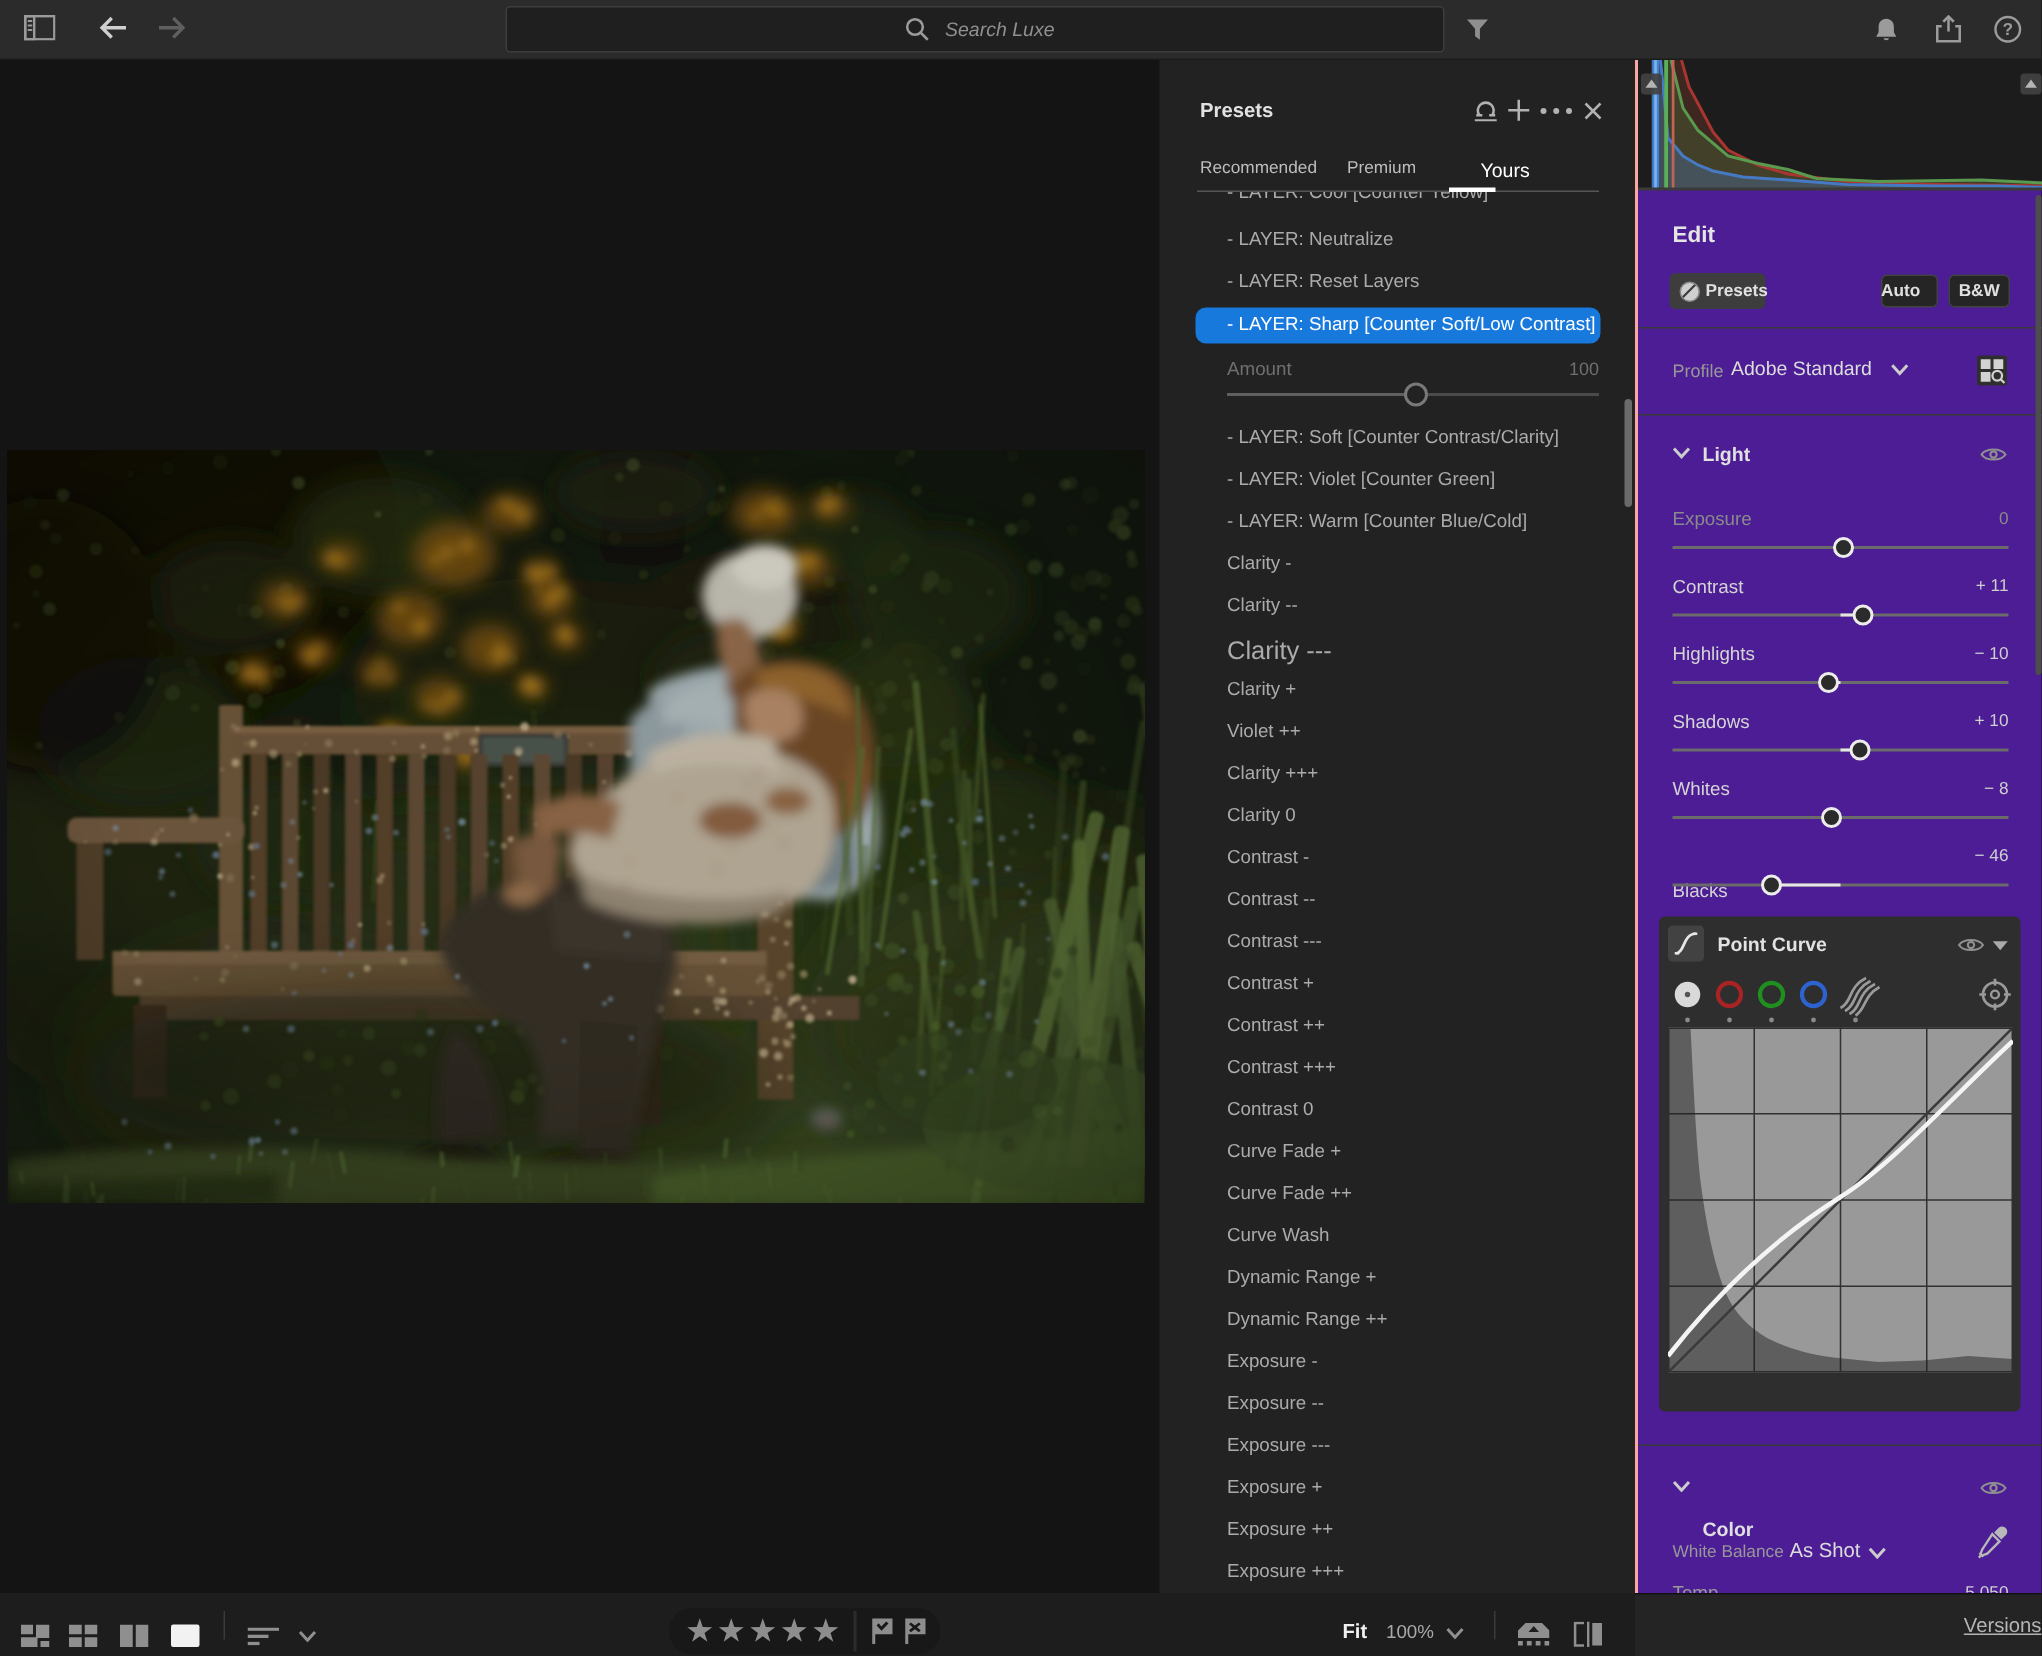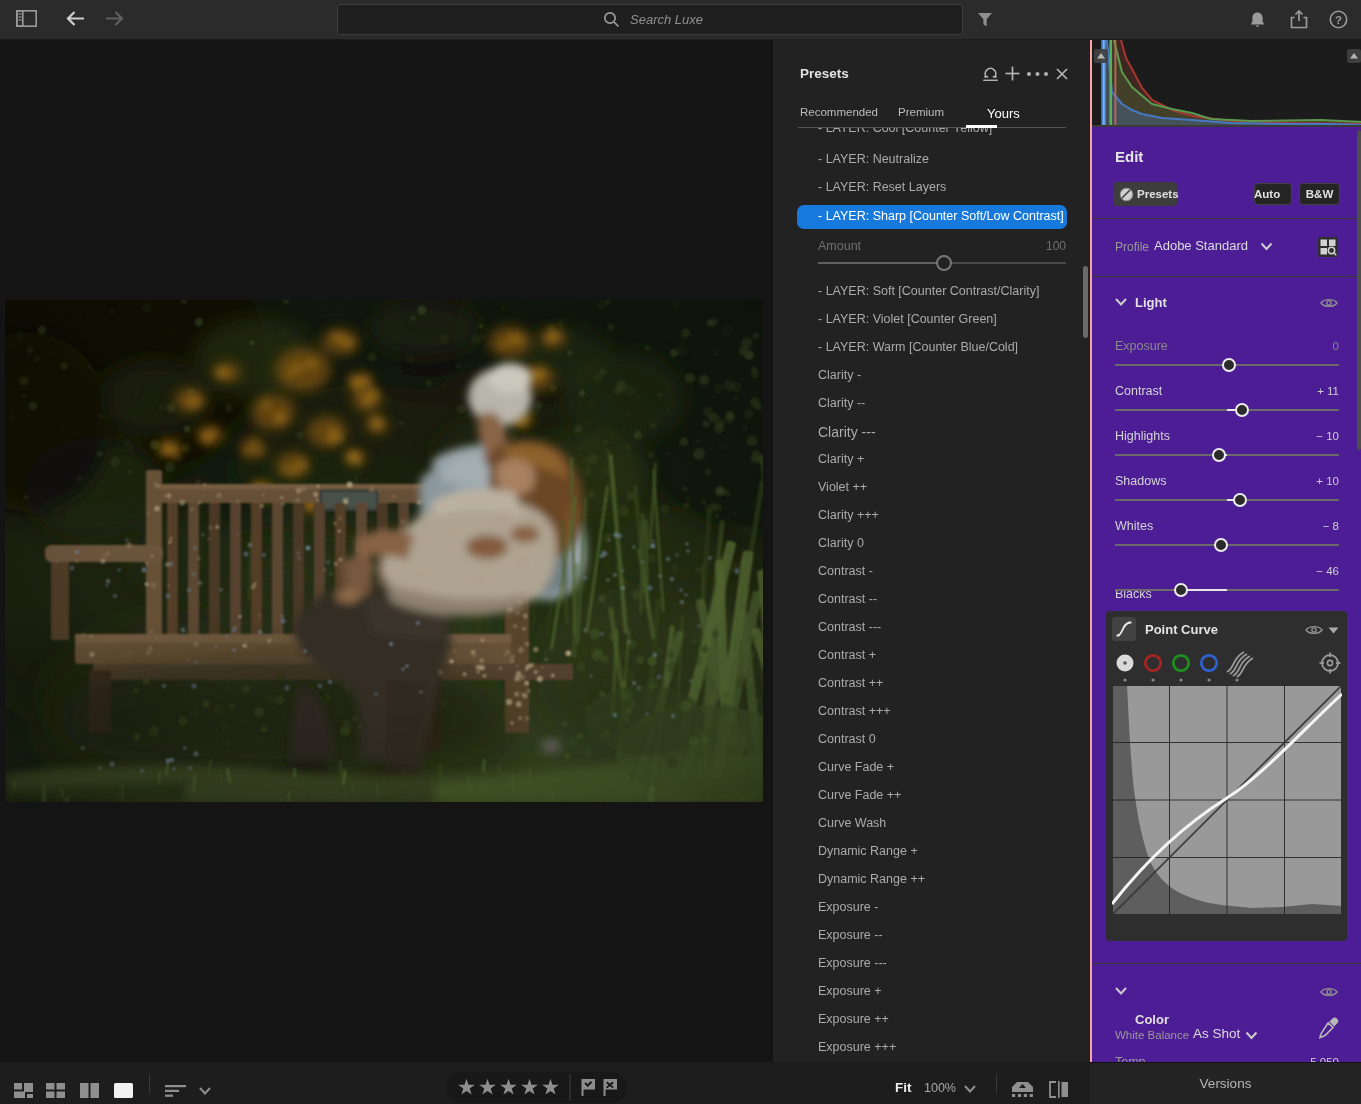--- a/index.html
+++ b/index.html
@@ -1052,21 +1052,21 @@
 <div class="t" style="left:45px;top:111px;font-size:12.5px;color:#6f6f6f;">Amount</div>
 <div class="t" style="left:213px;top:111px;width:80px;text-align:right;font-size:12px;color:#6f6f6f;">100</div>
 <div class="abs" style="left:45px;top:134px;width:248px;height:2px;background:#4a4a4a;"></div>
 <div class="abs" style="left:45px;top:134px;width:126px;height:2px;background:#5f5f5f;"></div>
 <div class="abs" style="left:163px;top:127px;width:16px;height:16px;border:2px solid #787878;border-radius:50%;background:#222;"></div>
 <div class="t" style="left:45px;top:156px;font-size:12.5px;color:#ababab;">- LAYER: Soft [Counter Contrast/Clarity]</div>
 <div class="t" style="left:45px;top:184px;font-size:12.5px;color:#ababab;">- LAYER: Violet [Counter Green]</div>
 <div class="t" style="left:45px;top:212px;font-size:12.5px;color:#ababab;">- LAYER: Warm [Counter Blue/Cold]</div>
 <div class="t" style="left:45px;top:240px;font-size:12.5px;color:#ababab;">Clarity -</div>
 <div class="t" style="left:45px;top:268px;font-size:12.5px;color:#ababab;">Clarity --</div>
-<div class="t" style="left:45px;top:296px;font-size:14px;color:#ababab;text-align:right;">Clarity ---</div>
+<div class="t" style="left:45px;top:296px;font-size:17px;color:#ababab;text-align:right;">Clarity ---</div>
 <div class="t" style="left:45px;top:324px;font-size:12.5px;color:#ababab;">Clarity +</div>
 <div class="t" style="left:45px;top:352px;font-size:12.5px;color:#ababab;">Violet ++</div>
 <div class="t" style="left:45px;top:380px;font-size:12.5px;color:#ababab;">Clarity +++</div>
 <div class="t" style="left:45px;top:408px;font-size:12.5px;color:#ababab;">Clarity 0</div>
 <div class="t" style="left:45px;top:436px;font-size:12.5px;color:#ababab;">Contrast -</div>
 <div class="t" style="left:45px;top:464px;font-size:12.5px;color:#ababab;">Contrast --</div>
 <div class="t" style="left:45px;top:492px;font-size:12.5px;color:#ababab;">Contrast ---</div>
 <div class="t" style="left:45px;top:520px;font-size:12.5px;color:#ababab;">Contrast +</div>
 <div class="t" style="left:45px;top:548px;font-size:12.5px;color:#ababab;">Contrast ++</div>
 <div class="t" style="left:45px;top:576px;font-size:12.5px;color:#ababab;">Contrast +++</div>
@@ -1300,14 +1300,14 @@
 <rect x="11.8" y="12" width="3.2" height="3" fill="#8f8f8f"></rect>
       <rect x="17.7" y="12" width="3.2" height="3" fill="#8f8f8f"></rect>
 </svg>
 <svg class="abs" style="left:1049px;top:19px" width="20" height="17" viewBox="0 0 20 17">
 <path d="M7,1 L1,1 L1,16 L7,16" fill="none" stroke="#8f8f8f" stroke-width="1.8"></path>
 <line x1="9.8" y1="0" x2="9.8" y2="17" stroke="#8f8f8f" stroke-width="1.6"></line>
 <rect x="12.5" y="1" width="6.5" height="15" fill="#8f8f8f"></rect>
 </svg>
 </div>
 <div id="versions">
-  <div class="t" style="left:0;top:13px;width:271px;text-align:center;font-size:13.5px;color:#b4b4b4;">Versions</div>
+  <div class="t" style="left:0;top:13px;width:271px;text-align:right;font-size:13.5px;color:#b4b4b4;text-decoration:underline;">Versions</div>
 </div>
 
 </body></html>

